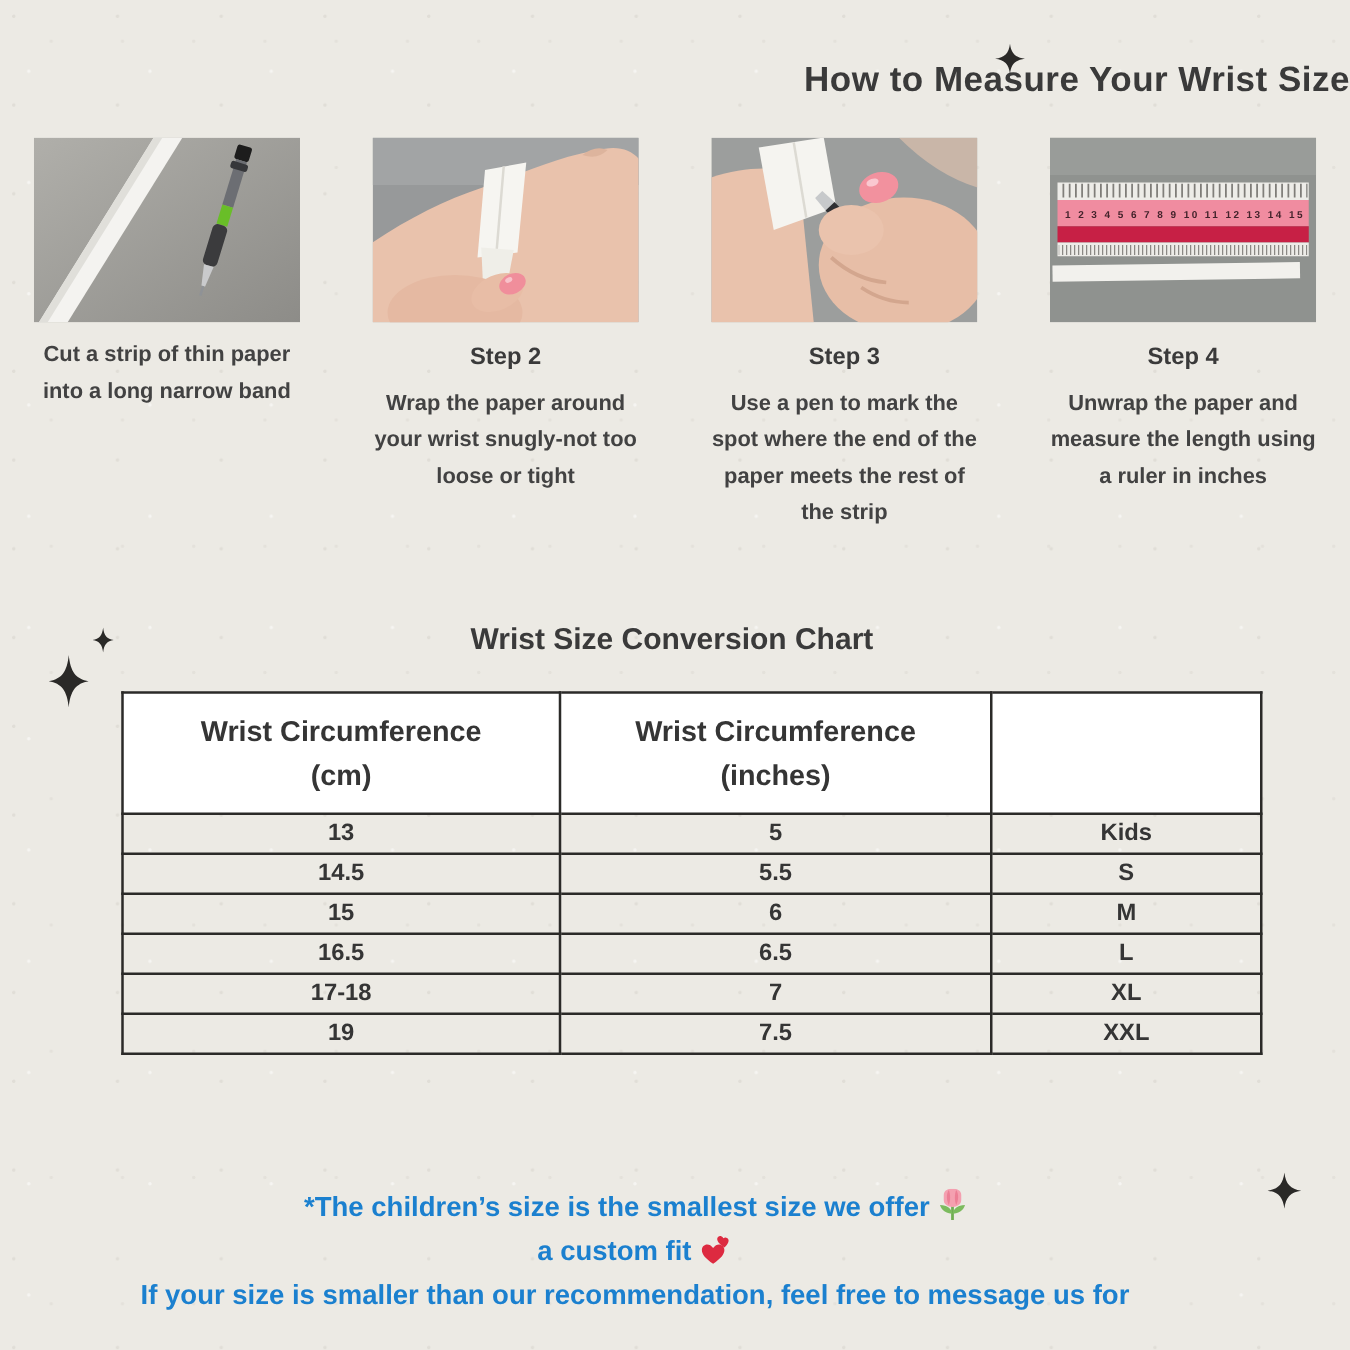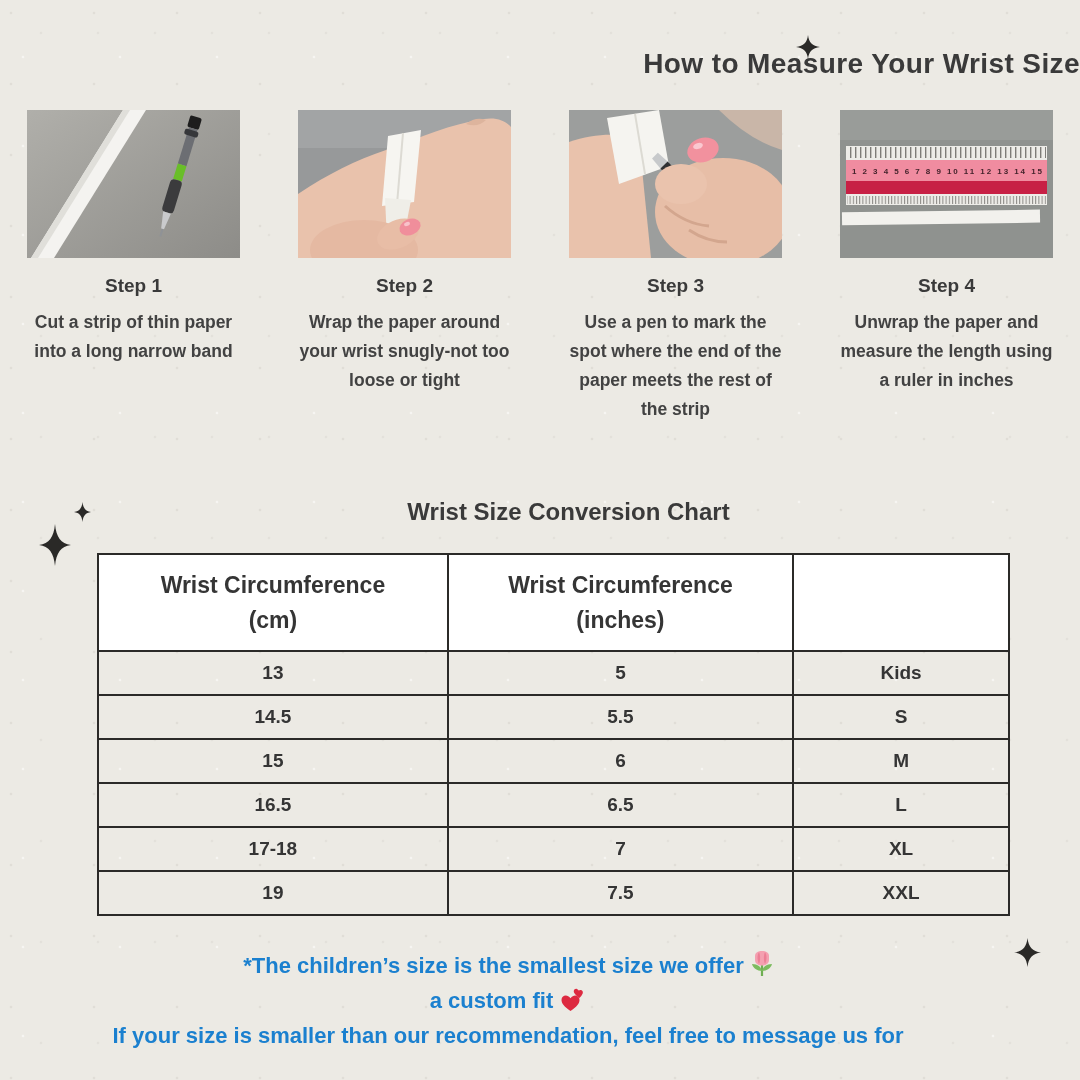--- a/index.html
+++ b/index.html
@@ -43,35 +43,35 @@
   .step-photo svg { display:block; width:213px; height:148px; }
   .step-title {
     margin-top:17px; font-size:19px; font-weight:bold; color:#3A3A3A;
   }
   .step-desc {
     margin:11px -4px 0; font-size:17.5px; font-weight:bold; line-height:29px;
     color:#424242; width:221px;
   }
 
   .chart-title {
-    position:absolute; top:498px; left:112px; width:913px;
+    position:absolute; top:498px; left:81px; width:913px;
     text-align:center; font-size:24px; font-weight:bold; color:#3A3A3A;
   }
 
   table.conversion-table {
     position:absolute; left:97px; top:553px; width:913px;
     border-collapse:collapse; table-layout:fixed;
   }
   .conversion-table th, .conversion-table td {
     border:2px solid #2B2A28; text-align:center; vertical-align:middle;
     font-weight:bold; color:#353535; padding:0;
   }
   .conversion-table th { background:#FFFFFF; height:97px; font-size:23px;margin-top:16px; }
   .conversion-table th .hline { line-height:35px; }
-  .conversion-table td { height:44px; font-size:19px; background:transparent; }
+  .conversion-table td { height:32px; font-size:19px; background:transparent; }
 
   .footer-note {
     position:absolute; top:948px; left:0; width:1016px;
     text-align:center; font-size:22px; font-weight:bold; line-height:35px;
     color:#1B80CF;
   }
   .footer-note .emoji { display:inline-block; vertical-align:-4px; margin-left:7px; }
   .footer-note .emoji svg { display:block; }
 </style>
 </head>
@@ -105,21 +105,20 @@
             <rect x="144" y="4" width="12" height="12" rx="2" fill="#1D1D1D"></rect>
             <rect x="146" y="16" width="9" height="38" fill="#6C6E73"></rect>
             <rect x="143" y="18" width="14" height="6" rx="2" fill="#36373A"></rect>
             <rect x="146" y="54" width="9" height="16" fill="#69BE28"></rect>
             <rect x="144" y="70" width="12" height="34" rx="4" fill="#3B3B3D"></rect>
             <polygon points="146,104 154,104 152,121 149,121" fill="#C9CACC"></polygon>
             <rect x="149.5" y="121" width="2" height="8" fill="#8F9296"></rect>
           </g>
         </svg>
       </span>
-      <div class="step-title">Step 1</div>
       <div class="step-desc">Cut a strip of thin paper into a long narrow band</div>
     </div>
 
     <div class="step-col">
       <span class="step-photo">
         <svg viewBox="0 0 213 148" preserveAspectRatio="none">
           <rect width="213" height="148" fill="#97999A"></rect>
           <rect width="213" height="38" fill="#A2A4A5"></rect>
           <path d="M0 84 C30 64 58 50 88 40 C124 27 152 14 186 9 C197 7 207 10 213 17 L213 148 L0 148 Z" fill="#E9C2AC"></path>
           <path d="M168 14 q10 -8 20 -4 q-8 8 -20 4" fill="#DDB49D"></path>

